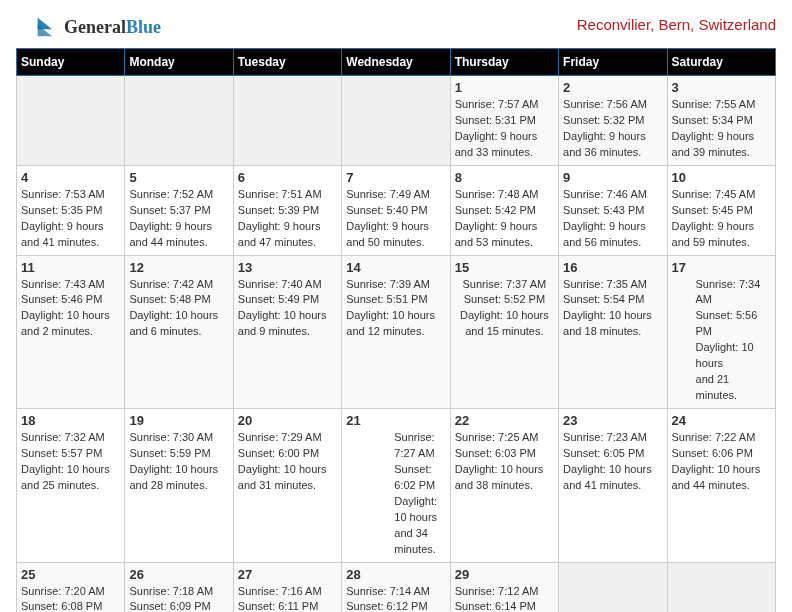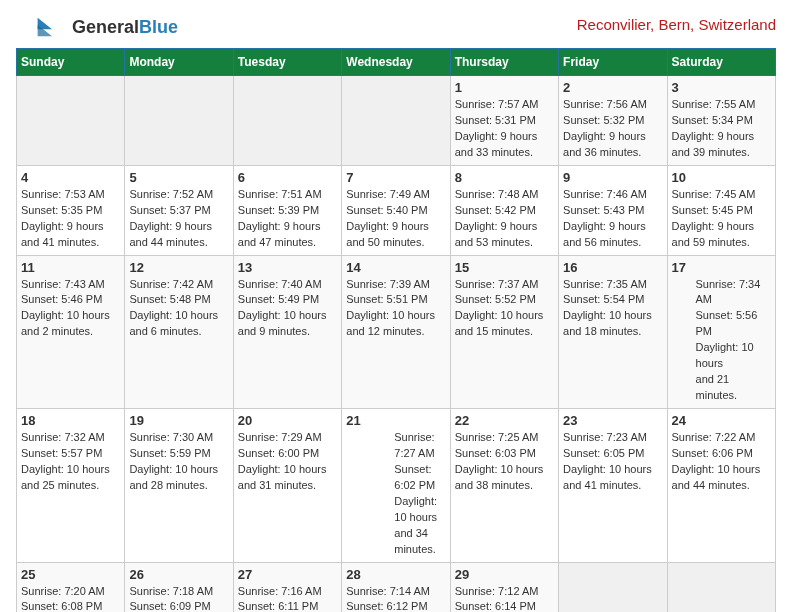--- a/index.html
+++ b/index.html
@@ -32,41 +32,42 @@
       color: #2980b9;
     }
     .logo-icon {
       width: 36px;
       height: 22px;
       display: inline-block;
     }
     .logo-row {
       display: flex;
       align-items: center;
-      gap: 20px;
+      gap: 12px;
+      font-family: Liberation Serif, serif;
     }
     .title-area {
       text-align: right;
     }
     .month-title {
       font-size: 32px;
       font-weight: normal;
       color: #333;
     }
     .location-title {
       font-size: 15px;
       color: #b91c1c;
     }
     table {
       width: 100%;
       border-collapse: collapse;
       table-layout: fixed;
     }
     thead tr th {
-      background-color: #15803d;
+      background-color: #000000;
       color: #fff;
       font-size: 12px;
       padding: 6px 4px;
       text-align: left;
       font-weight: bold;
       border: 1px solid #2471a3;
     }
     tbody tr td {
       border: 1px solid #ccc;
       vertical-align: top;
@@ -235,21 +236,21 @@
         </td>
         <td>
           <span class="day-number">14</span>
           <div class="day-info" style="white-space: pre-line;">Sunrise: 7:39 AM
 Sunset: 5:51 PM
 Daylight: 10 hours
 and 12 minutes.</div>
         </td>
         <td>
           <span class="day-number">15</span>
-          <div class="day-info" style="white-space: pre-line;">Sunrise: 7:37 AM
+          <div class="day-info" style="white-space: pre-line; text-align: center;">Sunrise: 7:37 AM
 Sunset: 5:52 PM
 Daylight: 10 hours
 and 15 minutes.</div>
         </td>
         <td>
           <span class="day-number">16</span>
           <div class="day-info" style="white-space: pre-line;">Sunrise: 7:35 AM
 Sunset: 5:54 PM
 Daylight: 10 hours
 and 18 minutes.</div>

